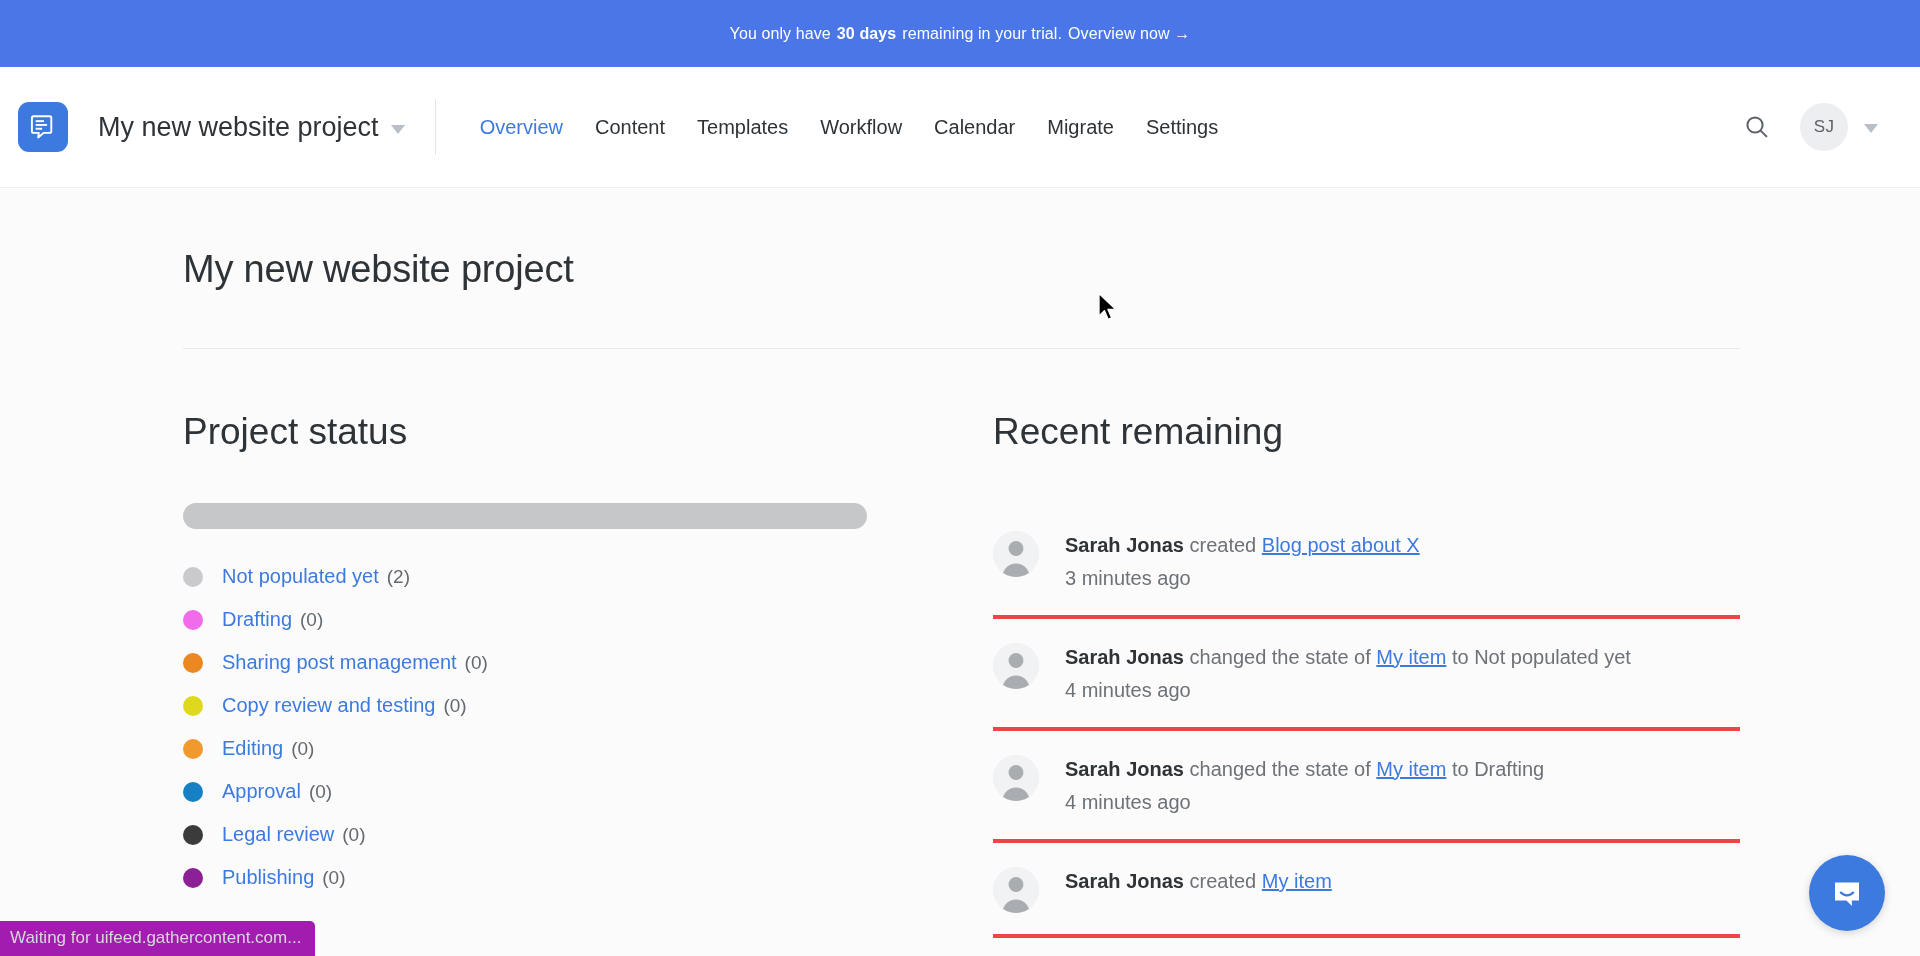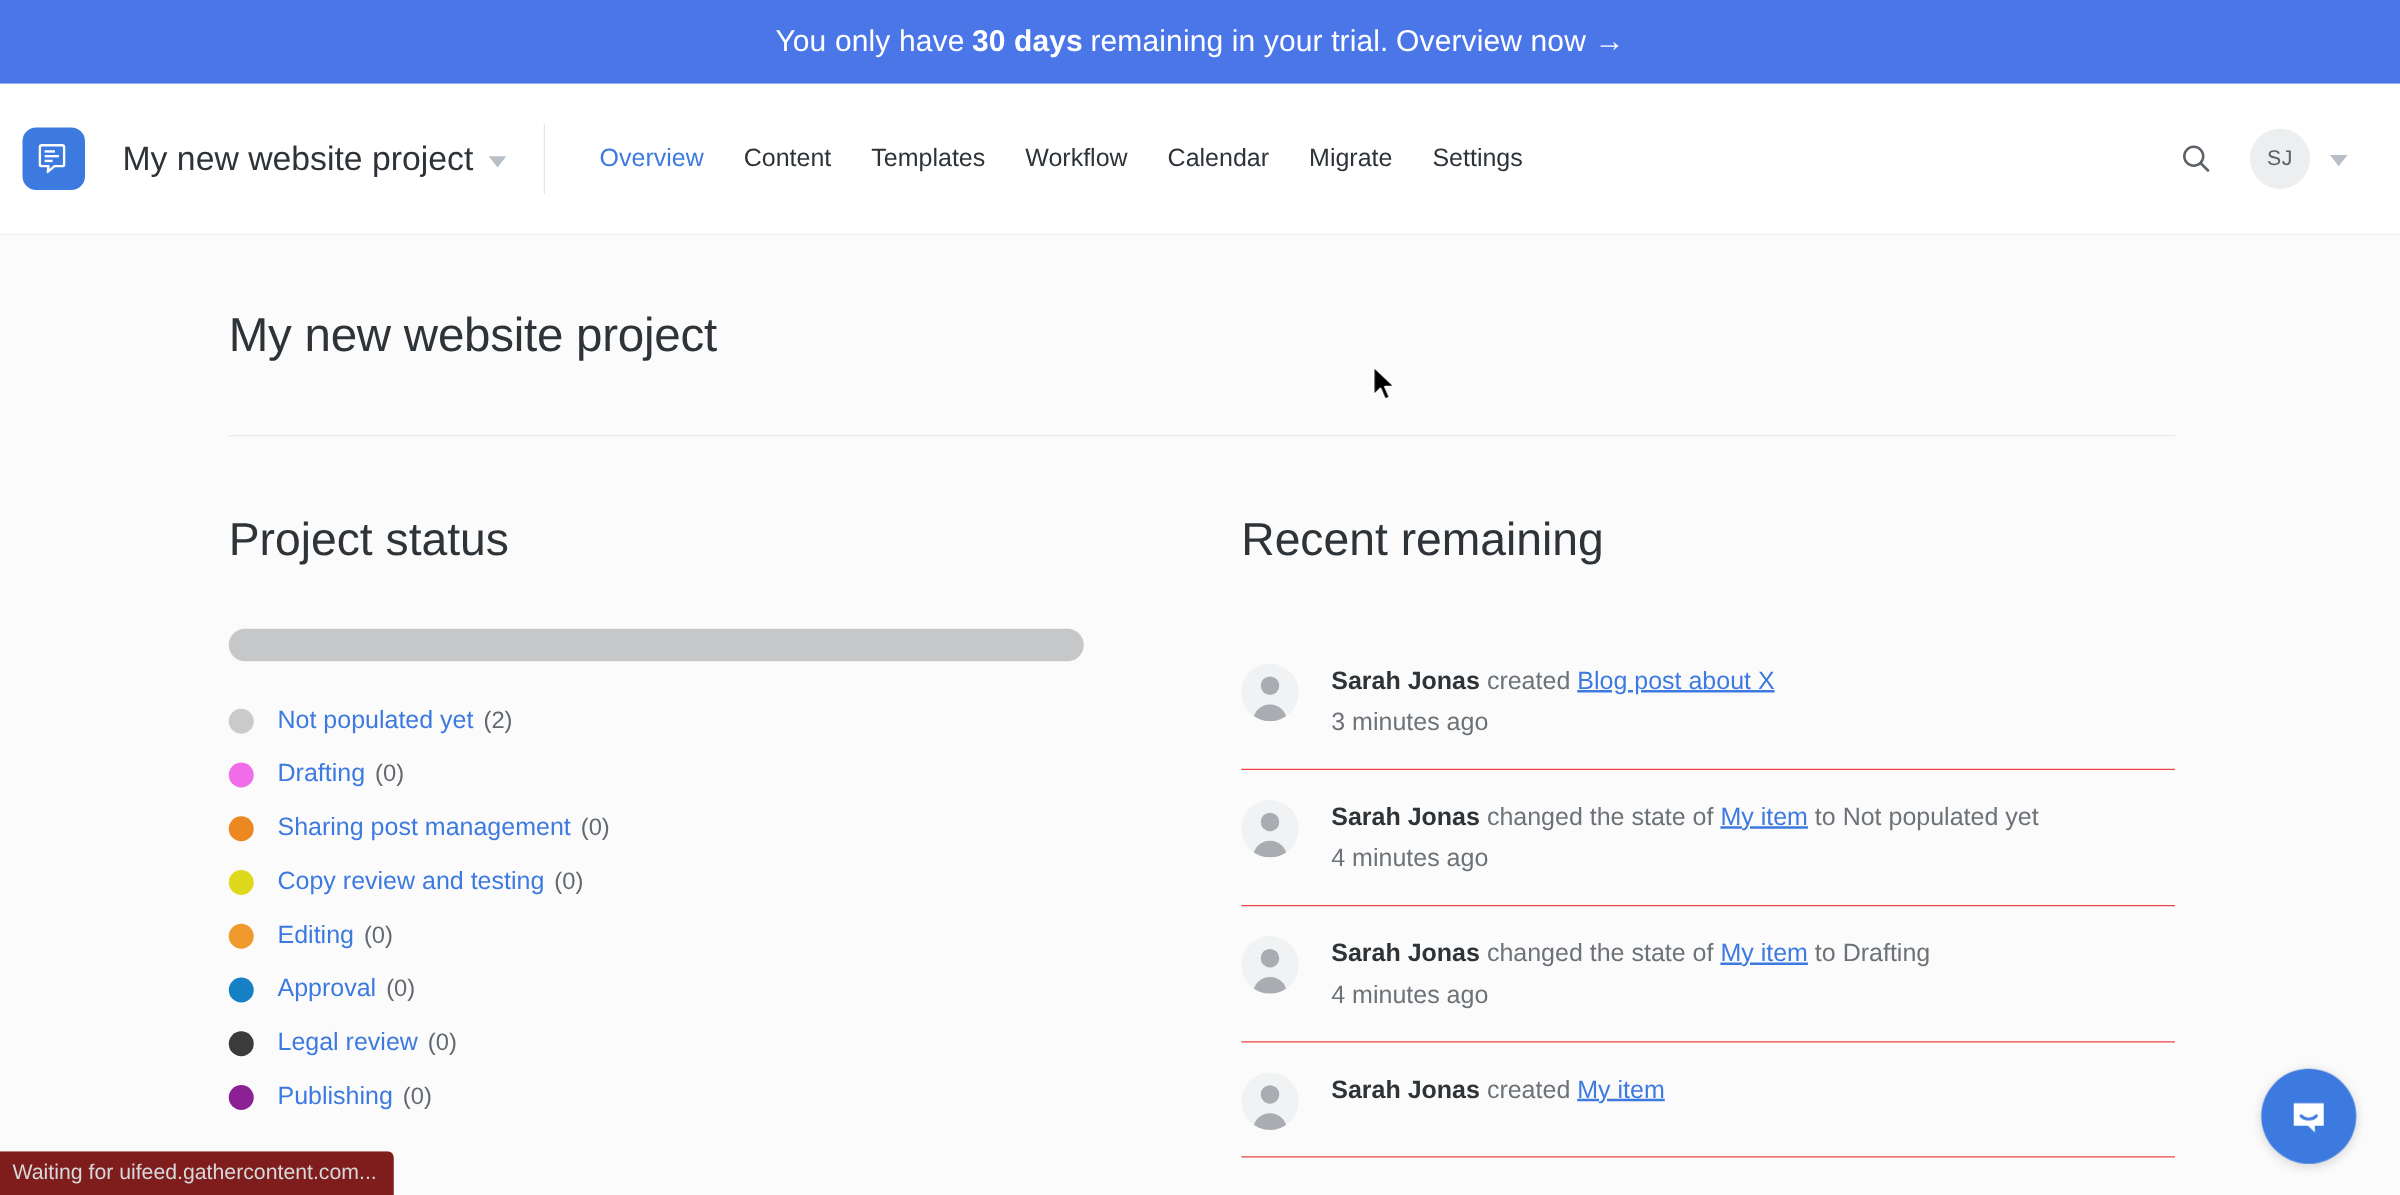--- a/index.html
+++ b/index.html
@@ -14,21 +14,21 @@
   }
 
   
   .trial-banner {
     height: 67px;
     background: #4a76e8;
     display: flex;
     align-items: center;
     justify-content: center;
     color: #ffffff;
-    font-size: 24px;
+    font-size: 16px;
     letter-spacing: 0.1px;
   }
   .trial-banner .days { font-weight: 700; }
   .trial-banner .upgrade {
     color: #ffffff;
     text-decoration: none;
     margin-left: 6px;
   }
   .trial-banner .txt-pre { margin-right: 6px; }
   .trial-banner .txt-post { margin-left: 6px; }
@@ -185,21 +185,21 @@
     color: #63696f;
     margin-left: 8px;
   }
 
   
   .activity-list { margin-top: 54px; }
   .activity-item {
     display: flex;
     align-items: flex-start;
     padding: 22px 0 21px 0;
-    border-bottom: 1px solid #ef4444;
+    border-bottom: 4px solid #ef4444;
   }
   .act-avatar {
     width: 46px; height: 46px;
     border-radius: 50%;
     background: #f1f2f3;
     flex: 0 0 auto;
     margin-right: 26px;
     margin-top: 2px;
     overflow: hidden;
     display: block;
@@ -231,21 +231,21 @@
     display: flex; align-items: center; justify-content: center;
     cursor: pointer;
     box-shadow: 0 2px 9px rgba(0,0,0,0.16);
   }
 
   
   .status-bar {
     position: fixed;
     left: 0;
     bottom: 0;
-    background: #7f1d1d;
+    background: #a21caf;
     color: #d7d8da;
     font-size: 17px;
     padding: 7px 14px 8px 10px;
     border-top-right-radius: 5px;
     max-width: 640px;
     white-space: nowrap;
     overflow: hidden;
     text-overflow: ellipsis;
   }
 

